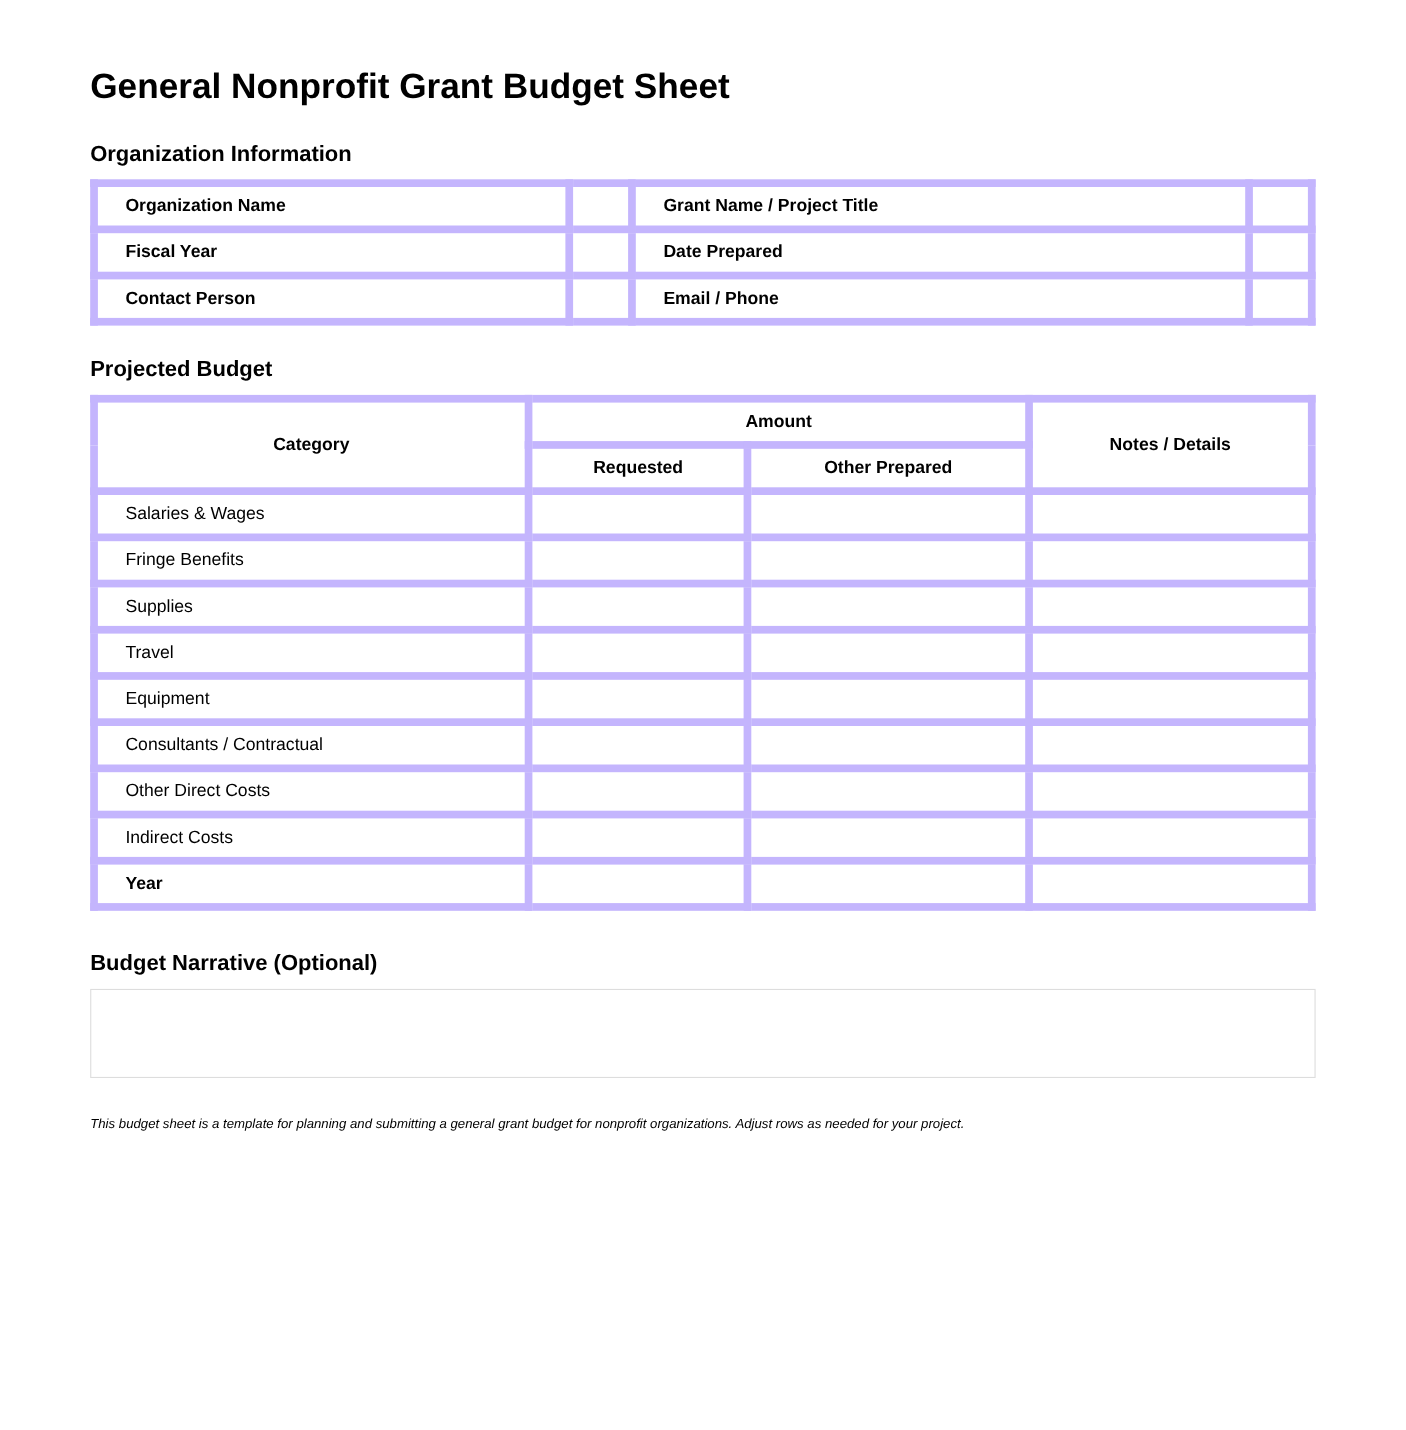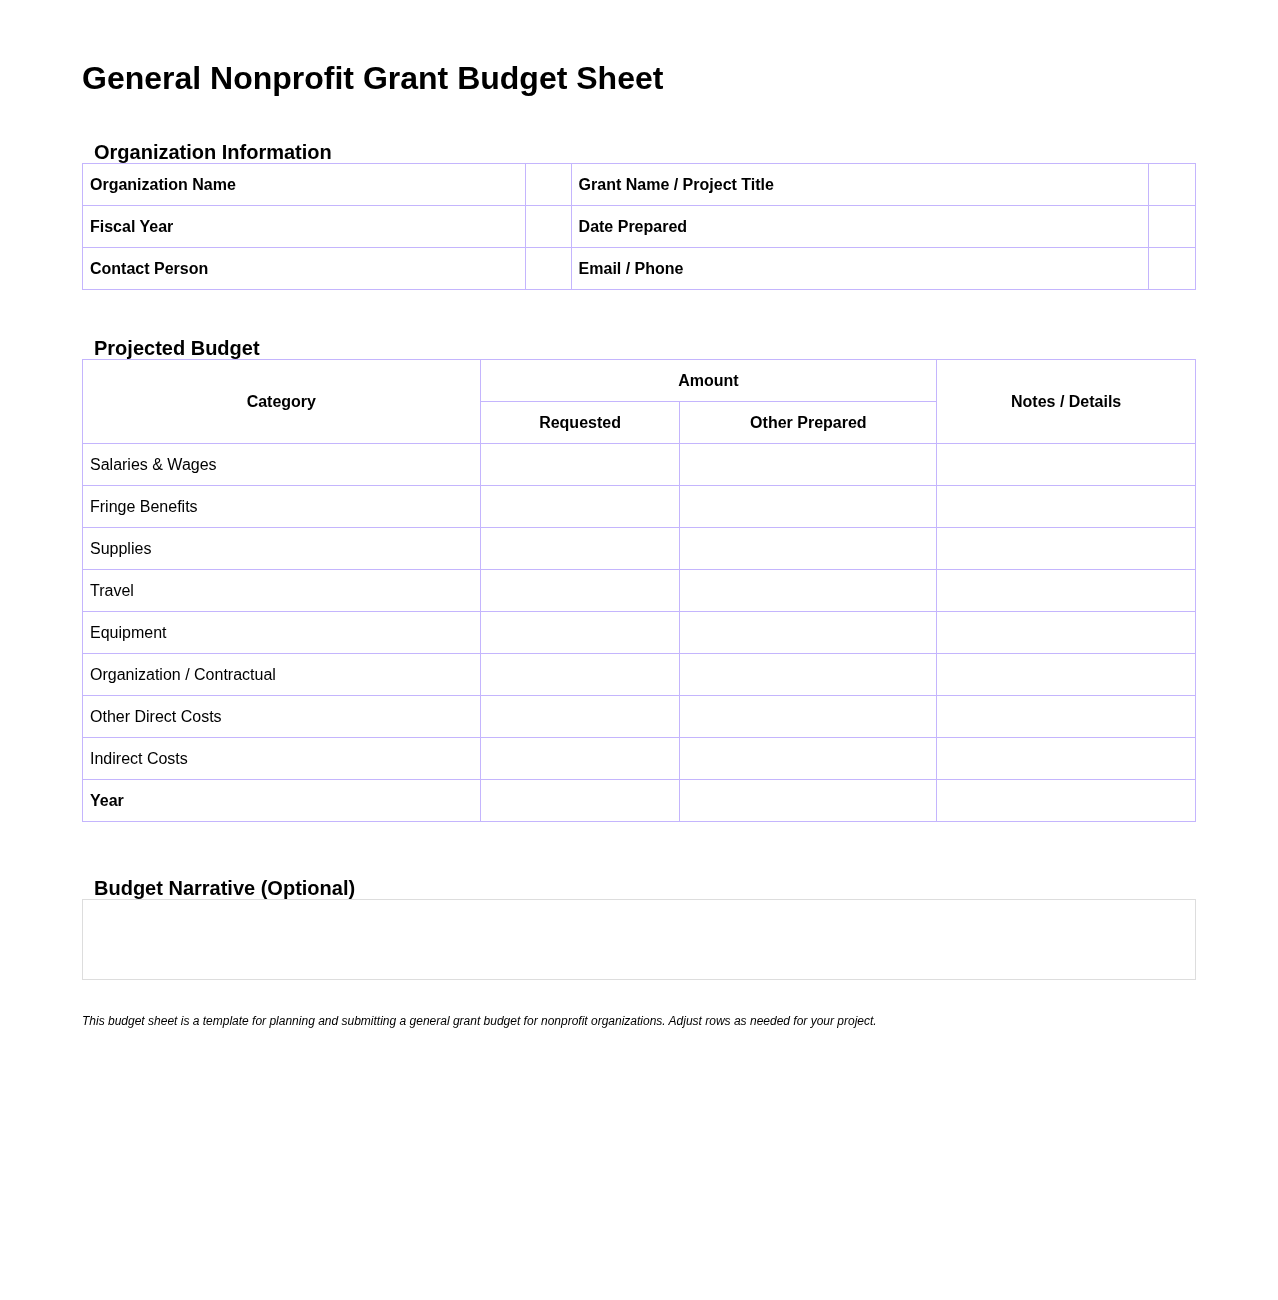--- a/index.html
+++ b/index.html
@@ -8,27 +8,27 @@
     font-family: "Liberation Sans", sans-serif;
     color: #000;
     position: relative;
   }
   .page { position: absolute; left: 82px; top: 0; width: 1114px; }
   h1 {
     margin: 0; position: absolute; top: 58px; left: 0;
     font-size: 32px; font-weight: bold; line-height: 40px;
   }
   h2 {
-    margin: 12px; position: absolute; left: 0;
+    margin: 0; position: absolute; left: 0;
     font-size: 20px; font-weight: bold; line-height: 24px;
   }
   table { border-collapse: collapse; position: absolute; left: 0; width: 1114px; }
   td, th {
-    border: 1px solid #c4b5fd;
-    padding: 0 7px;
+    border: 7px solid #c4b5fd;
+    padding: 0 25px;
     font-size: 16px;
     text-align: left;
     vertical-align: middle;
     height: 42px;
     box-sizing: border-box;
     margin-left: 41px;
   }
   th { font-weight: bold; text-align: center; }
   .bold { font-weight: bold; }
   .narrative {
@@ -120,21 +120,21 @@
         <td></td>
         <td></td>
       </tr>
       <tr>
         <td>Equipment</td>
         <td></td>
         <td></td>
         <td></td>
       </tr>
       <tr>
-        <td>Organization / Contractual</td>
+        <td>Consultants / Contractual</td>
         <td></td>
         <td></td>
         <td></td>
       </tr>
       <tr>
         <td>Other Direct Costs</td>
         <td></td>
         <td></td>
         <td></td>
       </tr>

